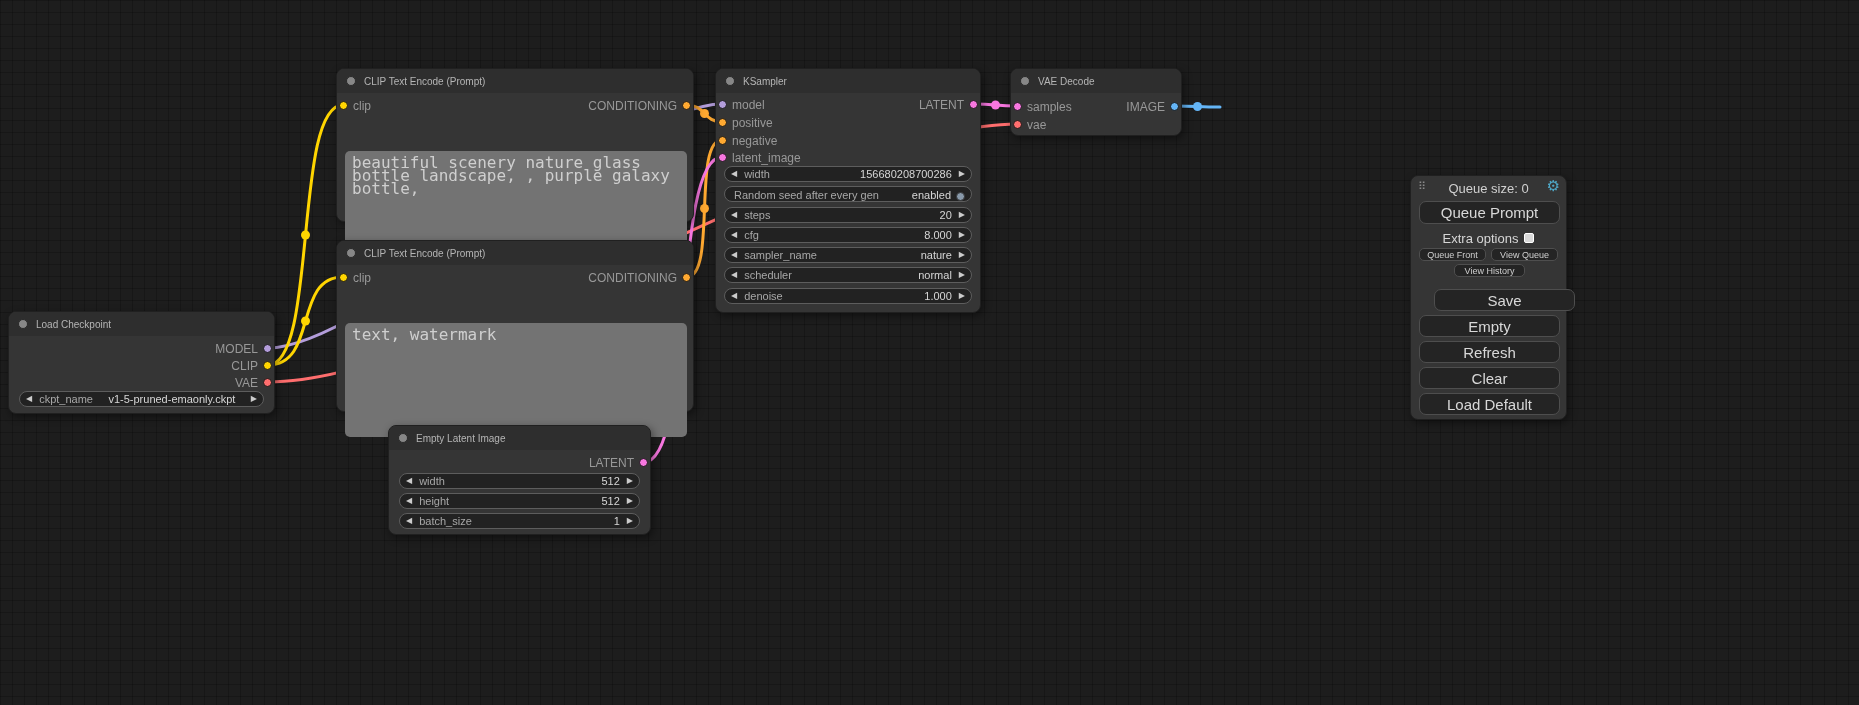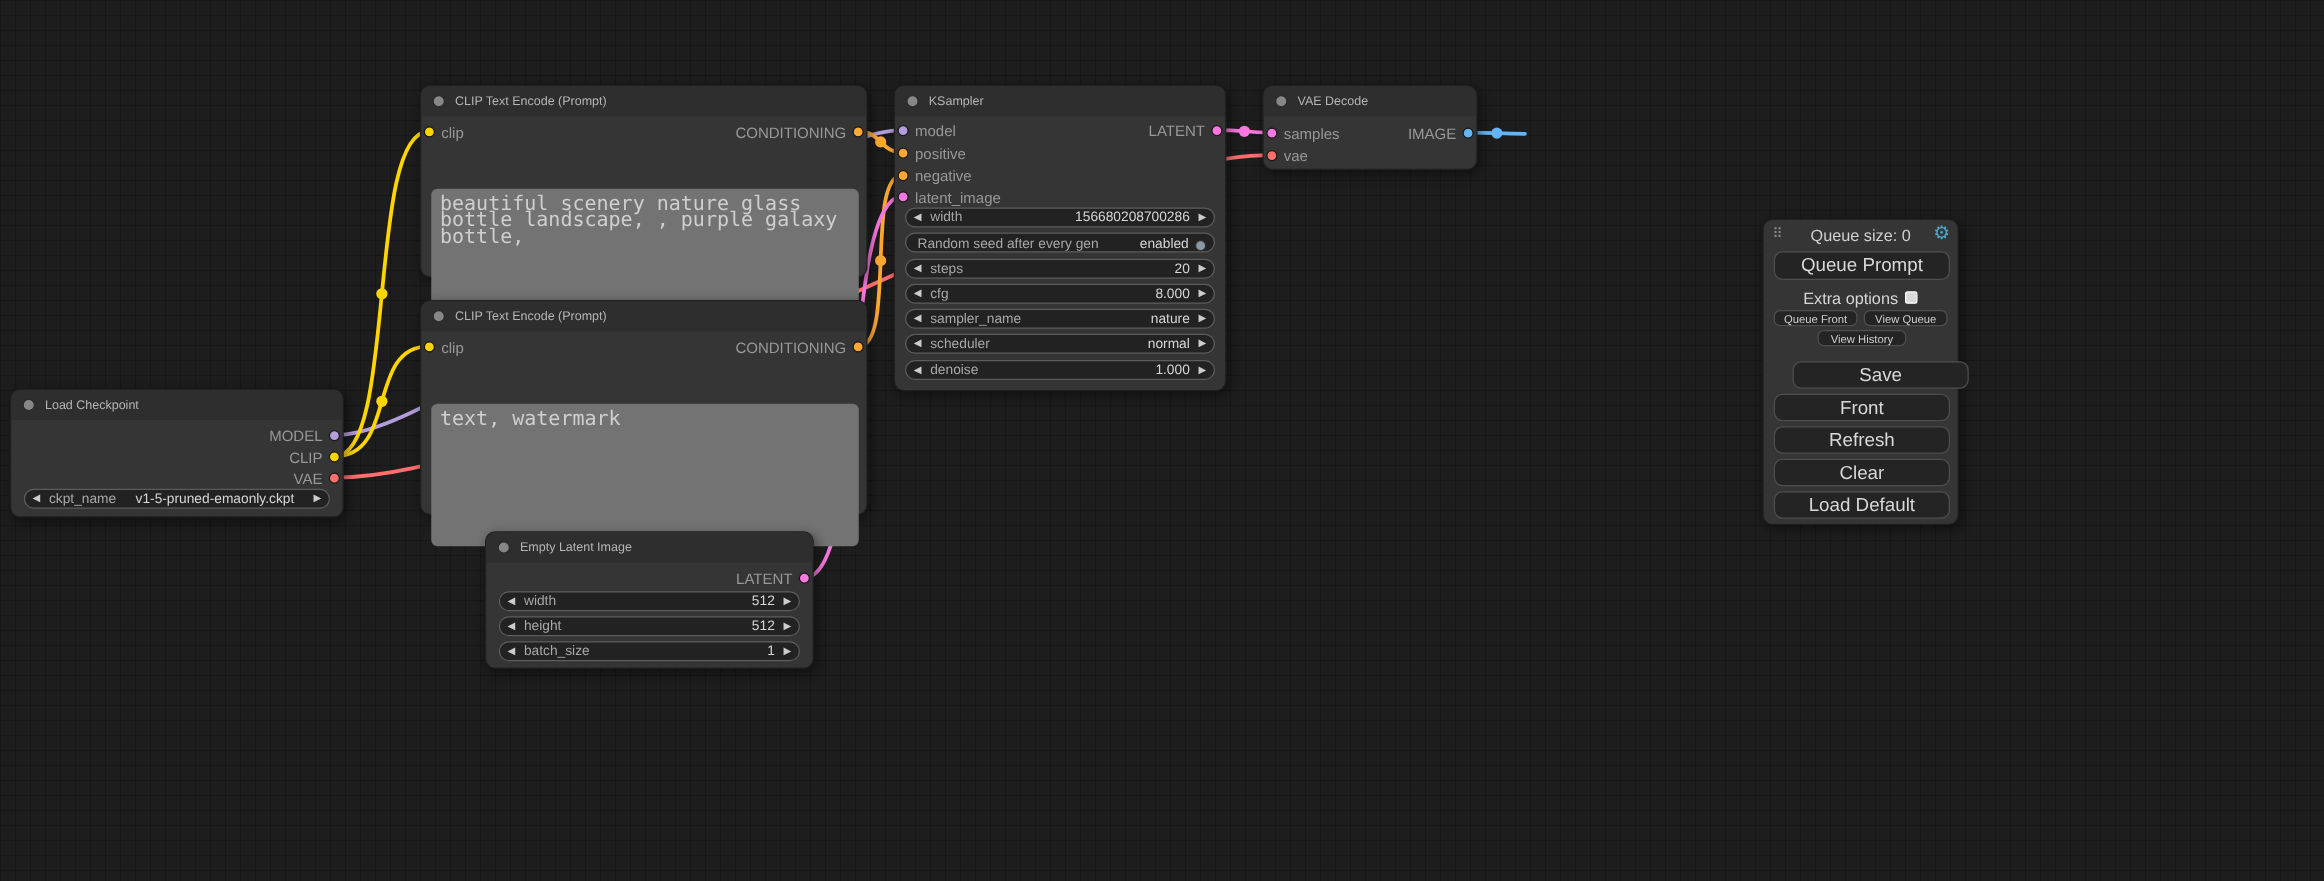--- a/index.html
+++ b/index.html
@@ -295,19 +295,19 @@
     <div class="qp-extra">
       <span>Extra options</span>
       <span class="qp-checkbox"></span>
     </div>
 
     <div class="qp-small" style="left:8px; top:72px; width:67px;">Queue Front</div>
     <div class="qp-small" style="right:8px; top:72px; width:67px;">View Queue</div>
     <div class="qp-small" style="left:43px; top:88px; width:71px;">View History</div>
 
     <div class="qp-btn" style="top:113px;margin-left:15px;">Save</div>
-    <div class="qp-btn" style="top:139px;">Front</div>
+    <div class="qp-btn" style="top:139px;">Empty</div>
     <div class="qp-btn" style="top:165px;">Refresh</div>
     <div class="qp-btn" style="top:191px;text-align:right;">Clear</div>
     <div class="qp-btn" style="top:217px;">Load Default</div>
   </div>
 
 </div>
 
 </body></html>

